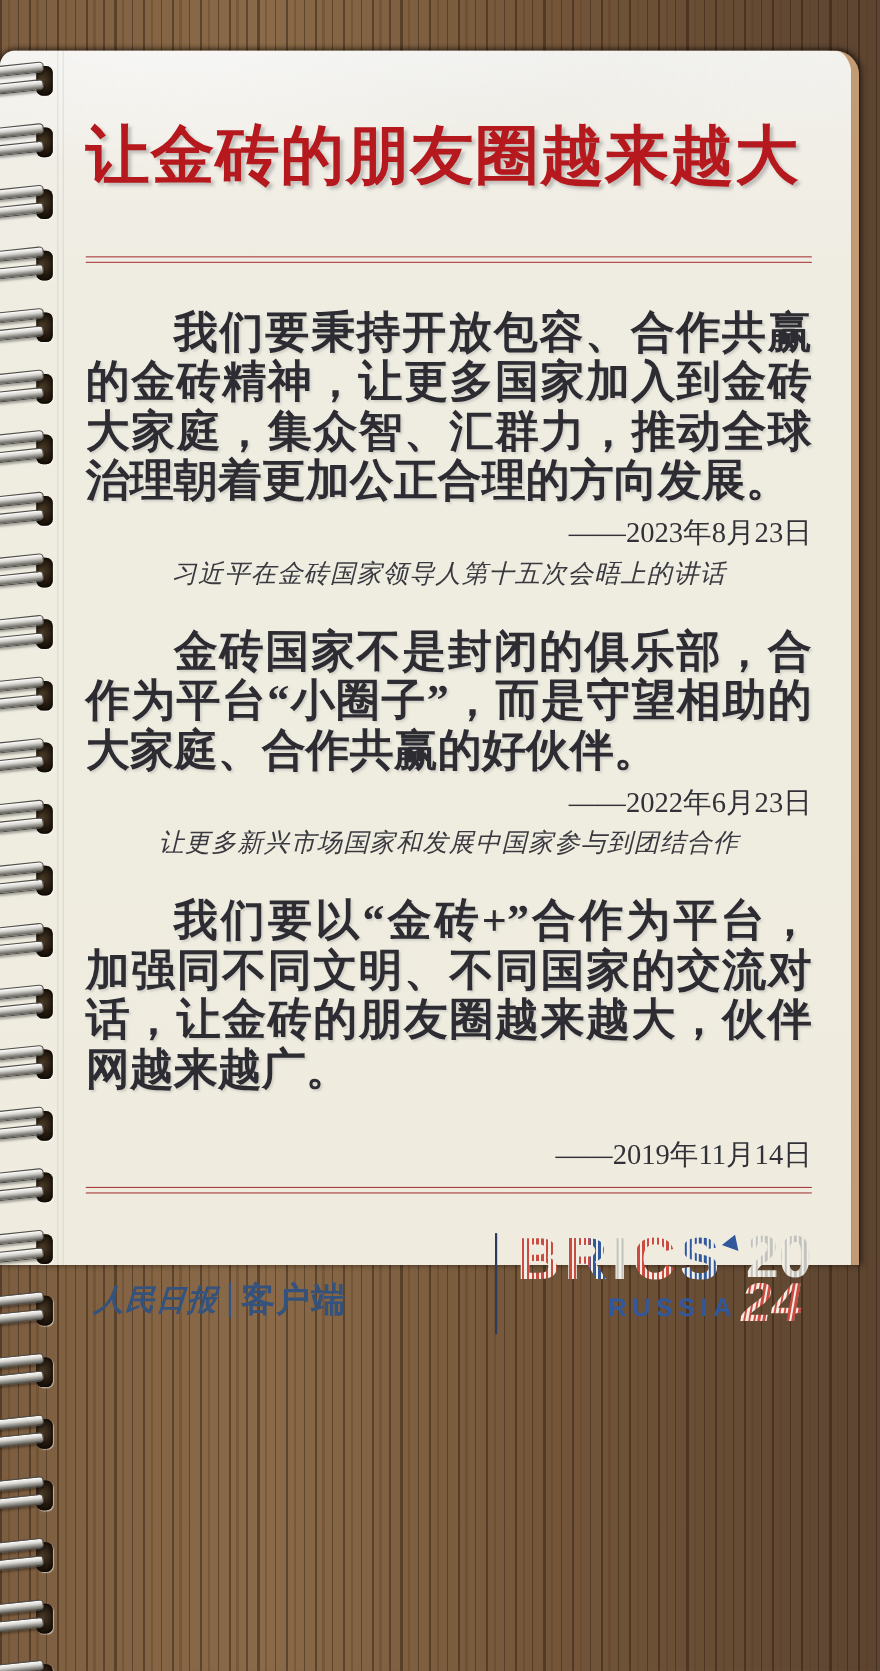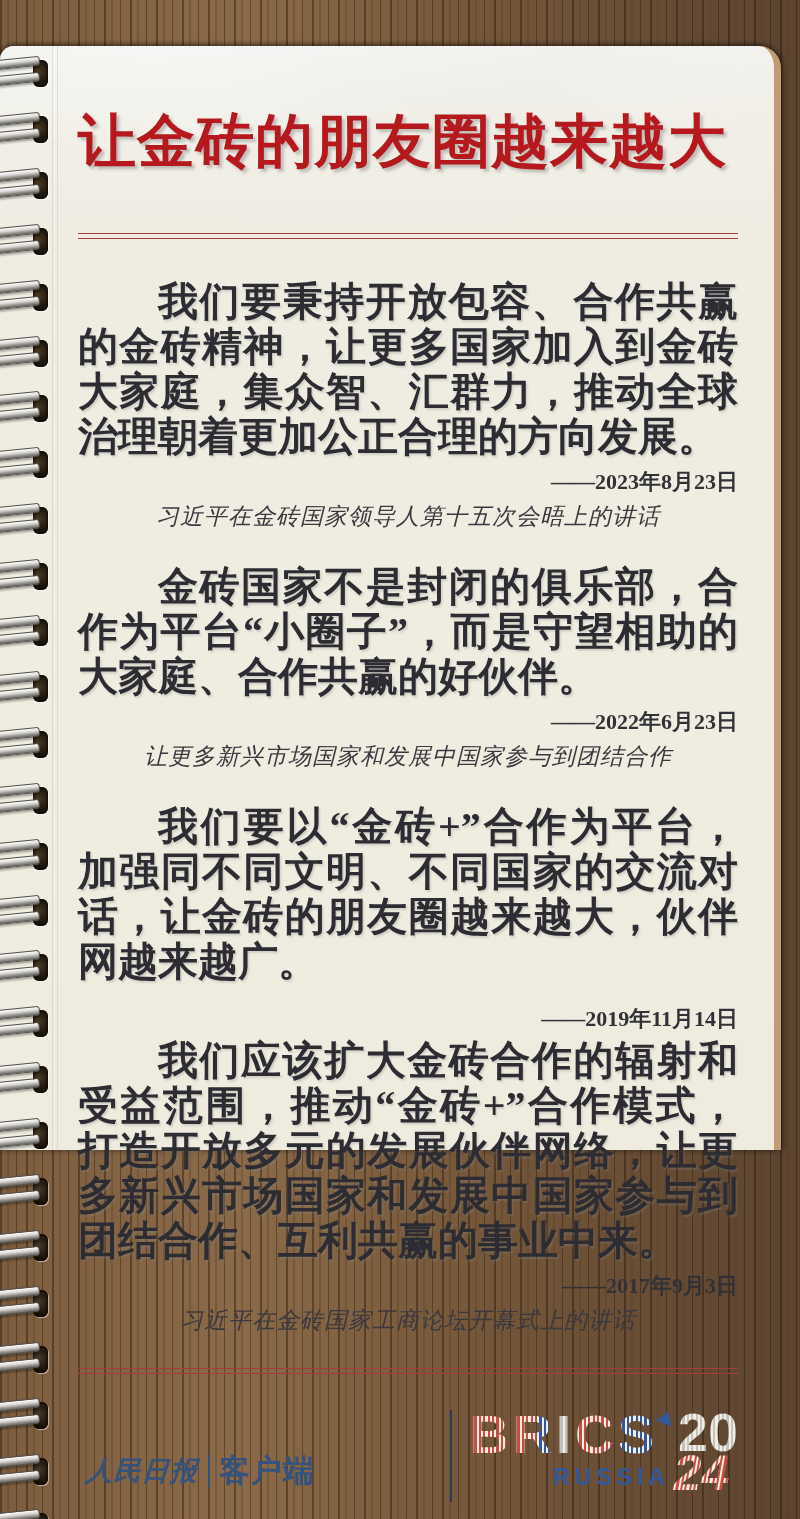--- a/index.html
+++ b/index.html
@@ -67,27 +67,27 @@
   }
   .quote{margin:0;}
   .qtext{
     margin:0 0 8px 0;
     font-size:40px;line-height:45px;font-weight:700;color:#2d2c32;
     text-align:justify;text-indent:2em;letter-spacing:0;
     text-shadow:1.5px 2px 2px rgba(140,140,140,.3);
   }
   .qdate{
     margin:4px 0 4px 0;text-align:right;
-    font-size:22px;font-weight:700;color:#323137;
+    font-size:26px;font-weight:400;color:#323137;
   }
   .qsource{
     margin:0 0 32px 0;text-align:center;
     font-size:23px;font-style:italic;font-weight:500;color:#3a393f;letter-spacing:1px;
   }
-  .quote.gap-lg .qdate{margin-top:20px;}
+  .quote.gap-lg .qdate{margin-top:38px;}
   .footer-rule{margin-top:12px;margin-bottom:0;}
   
   .footer{
     display:flex;justify-content:space-between;align-items:flex-end;
     margin-top:32px;padding:0 0 0 8px;height:96px;
   }
   .pub-logo{display:flex;align-items:center;margin-bottom:10px;}
   .pub-script{
     font-family:"DejaVu Serif","Liberation Serif",serif;
     font-style:italic;font-weight:700;font-size:27px;color:#33527e;
@@ -160,25 +160,20 @@
       <p class="qtext">金砖国家不是封闭的俱乐部，合作为平台“小圈子”，而是守望相助的大家庭、合作共赢的好伙伴。</p>
       <div class="qdate">——2022年6月23日</div>
       <div class="qsource">让更多新兴市场国家和发展中国家参与到团结合作</div>
     </section>
 
     <section class="quote gap-lg">
       <p class="qtext">我们要以“金砖+”合作为平台，加强同不同文明、不同国家的交流对话，让金砖的朋友圈越来越大，伙伴网越来越广。</p>
       <div class="qdate">——2019年11月14日</div>
     </section>
 
-    <section class="quote">
-      <p class="qtext">我们应该扩大金砖合作的辐射和受益范围，推动“金砖+”合作模式，打造开放多元的发展伙伴网络，让更多新兴市场国家和发展中国家参与到团结合作、互利共赢的事业中来。</p>
-      <div class="qdate">——2017年9月3日</div>
-      <div class="qsource">习近平在金砖国家工商论坛开幕式上的讲话</div>
-    </section>
 
     <div class="rule footer-rule"></div>
 
     <div class="footer">
       <div class="pub-logo">
         <span class="pub-script">人民日报</span>
         <span class="pub-bar"></span>
         <span class="pub-suffix">客户端</span>
       </div>
 

